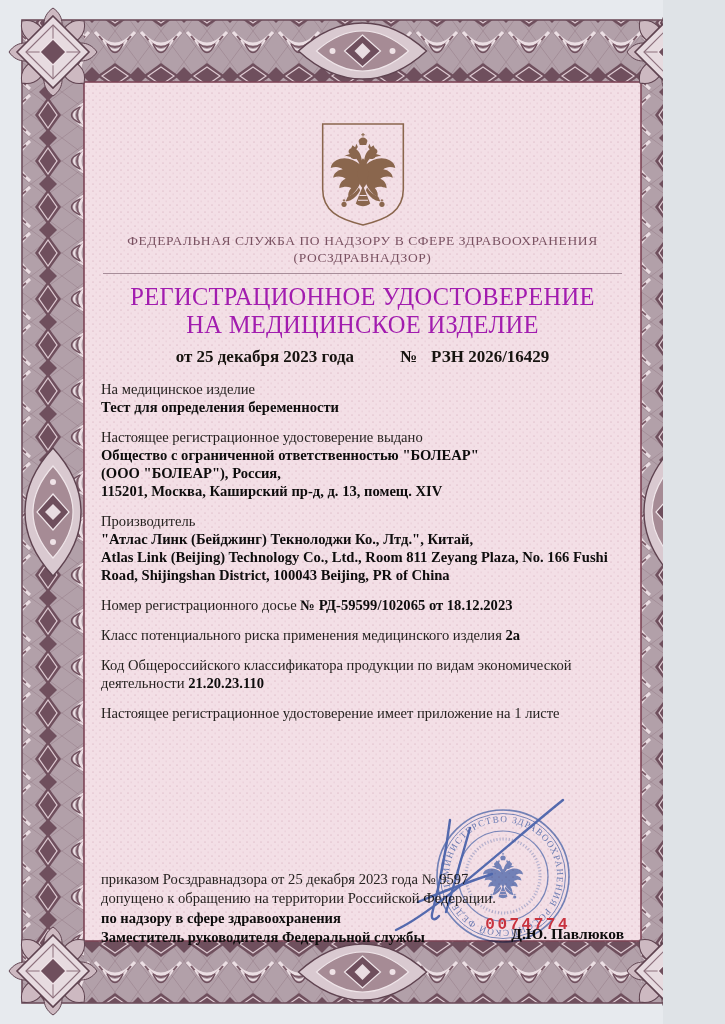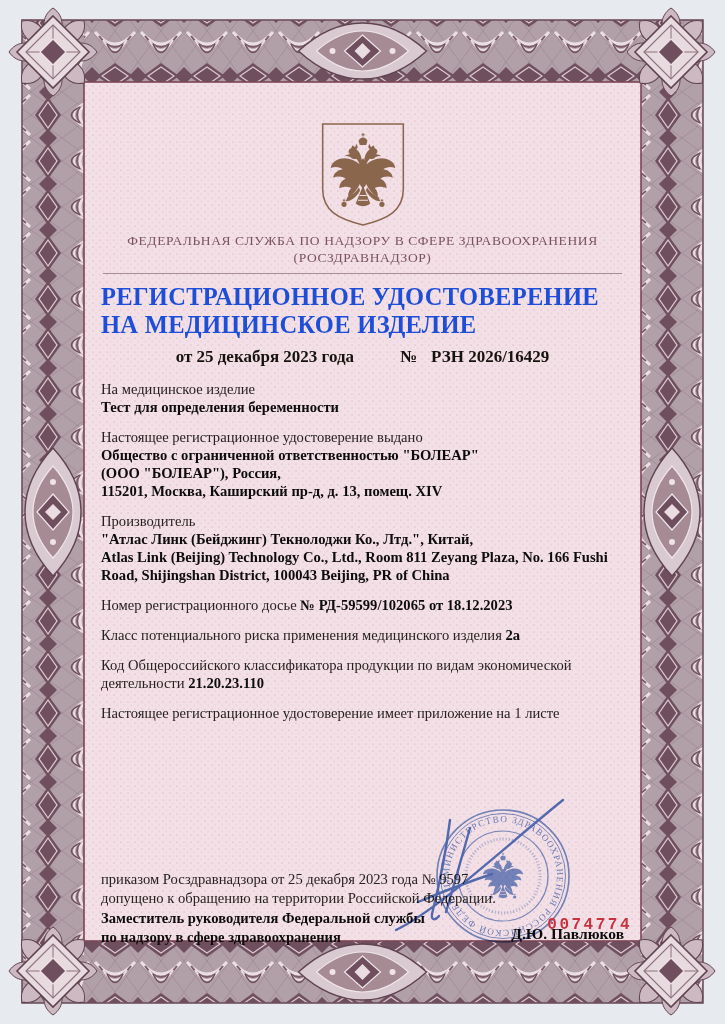--- a/index.html
+++ b/index.html
@@ -1,34 +1,34 @@
 <!DOCTYPE html>
 <html><head>
 <meta charset="utf-8">
 <style>
   html,body{margin:0;padding:0;background:#dfe3e7;}
   .sheet{
-    position:relative;width:725px;height:1024px;overflow:hidden;
+    position:relative;width:663px;height:1024px;overflow:hidden;
     background:#e7eaee;
     font-family:"Liberation Serif", serif;
   }
   .deco{position:absolute;left:0;top:0;}
   .content{
     position:absolute;left:84px;top:82px;width:557px;height:859px;
     box-sizing:border-box;padding:0 17px;
   }
   .emblem{width:96px;height:108px;margin:38px auto 4px auto;display:block;}
   .authority{
     text-align:center;font-size:13.5px;line-height:17px;color:#7a5262;
     letter-spacing:0.6px;
   }
   .rule{border:0;border-top:1px solid #a78d99;margin:7px 2px 9px 2px;}
   .title{
-    font-weight:bold;font-size:24.5px;line-height:28px;
-    color:#1d4ed8;letter-spacing:0.3px;
+    text-align:center;font-weight:normal;font-size:24.5px;line-height:28px;
+    color:#a21caf;letter-spacing:0.3px;
   }
   .dateline{
     display:flex;justify-content:center;align-items:flex-end;gap:14px;
     font-weight:bold;font-size:17px;color:#16130f;margin-top:8px;
   }
   .dateline .datepart{margin-right:32px;}
   .bodytext{margin-top:13px;font-size:14.6px;line-height:18px;color:#262220;}
   .block{margin-bottom:12px;}
   .block b, .bodytext b{color:#0d0c0c;margin-top:44px;}
   .footer{
@@ -214,22 +214,22 @@
         <span>Настоящее регистрационное удостоверение имеет приложение на 1 листе</span>
       </div>
 
     </div>
 
     <div class="footer">
       <div>приказом Росздравнадзора от 25 декабря 2023 года № 9597</div>
       <div>допущено к обращению на территории Российской Федерации.</div>
       <div class="signer-row">
         <div class="signer-title">
+          <div>по надзору в сфере здравоохранения</div>
           <div>Заместитель руководителя Федеральной службы</div>
-          <div>по надзору в сфере здравоохранения</div>
         </div>
         <div class="signer-name">Д.Ю. Павлюков</div>
       </div>
     </div>
 
   </div>
 
   <svg class="stamp-svg" width="225" height="200" viewBox="0 0 225 200">
     <g style="color:#4e73bb">
       <circle cx="115" cy="96" r="66" fill="none" stroke="currentColor" stroke-width="1.6" opacity="0.85"></circle>

